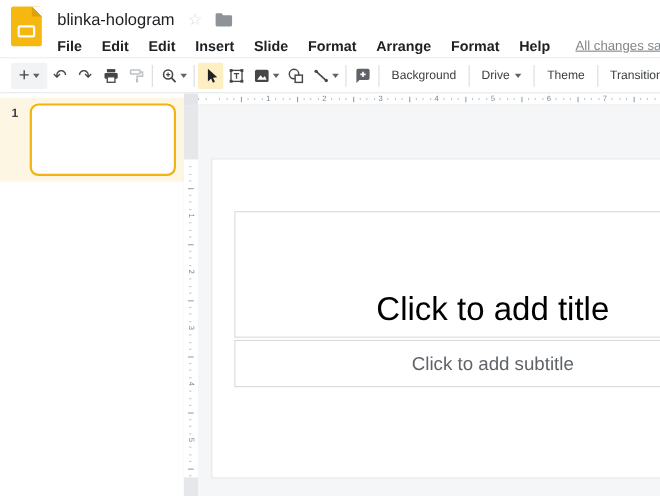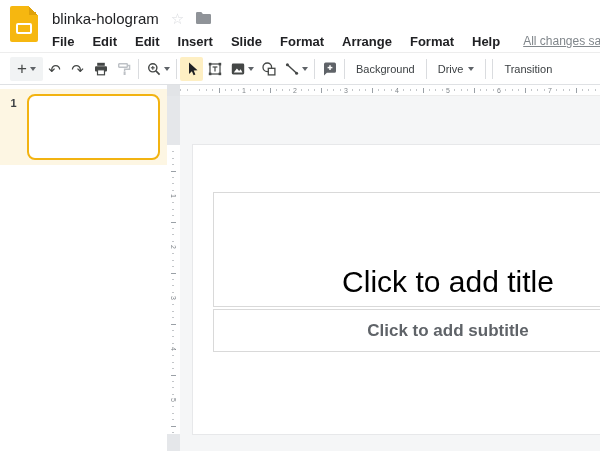--- a/index.html
+++ b/index.html
@@ -62,21 +62,21 @@
   .tickhalf-v { position:absolute; height:1px; width:5px; left:4px; background:#9aa0a6; }
   .ticknum-v { position:absolute; left:0; width:13px; text-align:center; font-size:7px; color:#80868b;
                transform:translateY(-50%) rotate(90deg); }
   .slide { position:absolute; left:26px; top:60px; width:520px; height:289px; background:#fff;
            box-shadow:0 0 0 1px #e7e8ea; }
   .ph { position:absolute; left:20px; width:470px; border:1px solid #d9d9d9; background:#fff;
         display:flex; justify-content:center; }
   .ph-title { top:47px; height:115px; align-items:flex-end; }
   .ph-title span { font-size:30px; color:#000; line-height:1; padding-bottom:9px; }
   .ph-subtitle { top:164px; height:43px; align-items:center; }
-  .ph-subtitle span { font-size:17px; color:#5f6368;font-weight:bold; }
+  .ph-subtitle span { font-size:17px; color:#5f6368; }
 </style>
 </head>
 <body>
 
 <div class="app">
 
   <div class="header">
     <div class="logo">
       <span class="fold"></span>
       <span class="page-glyph"></span>
@@ -188,20 +188,21 @@
       </svg>
     </button>
     <span class="sep"></span>
     <button class="txt">Background</button>
     <span class="sep"></span>
     <button class="txt">
       <span>Drive</span>
       <span class="caret"></span>
     </button>
     <span class="sep"></span>
+    <button class="txt">Theme</button>
     <span class="sep"></span>
     <button class="txt">Transition</button>
   </div>
 
   <div class="content">
     <div class="filmstrip">
       <div class="slide-row">
         <span class="slide-num">1</span>
         <div class="thumb"></div>
       </div>

